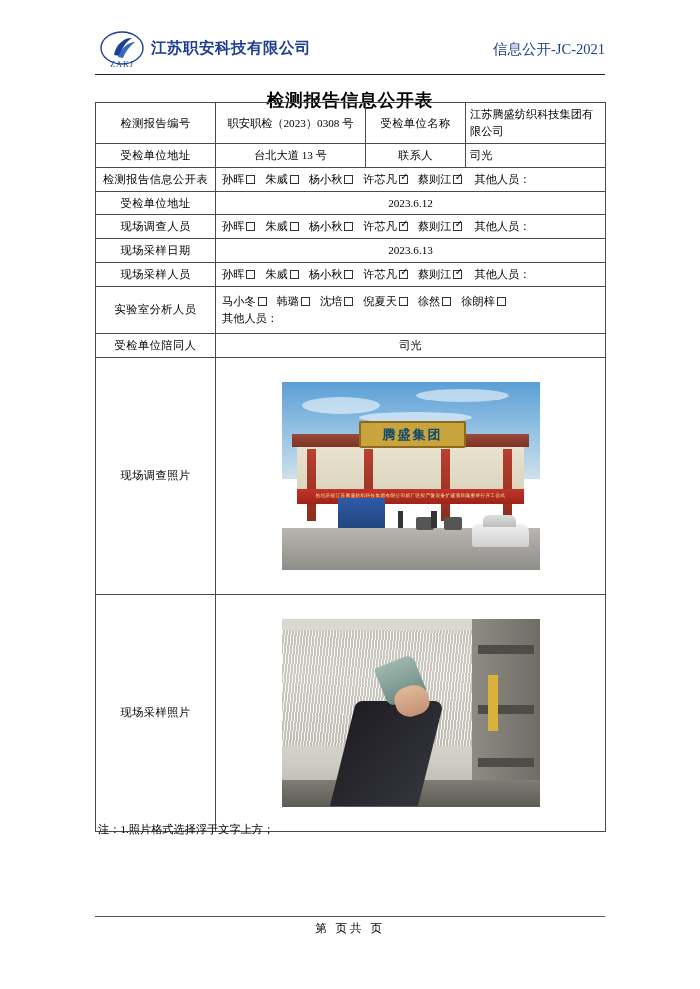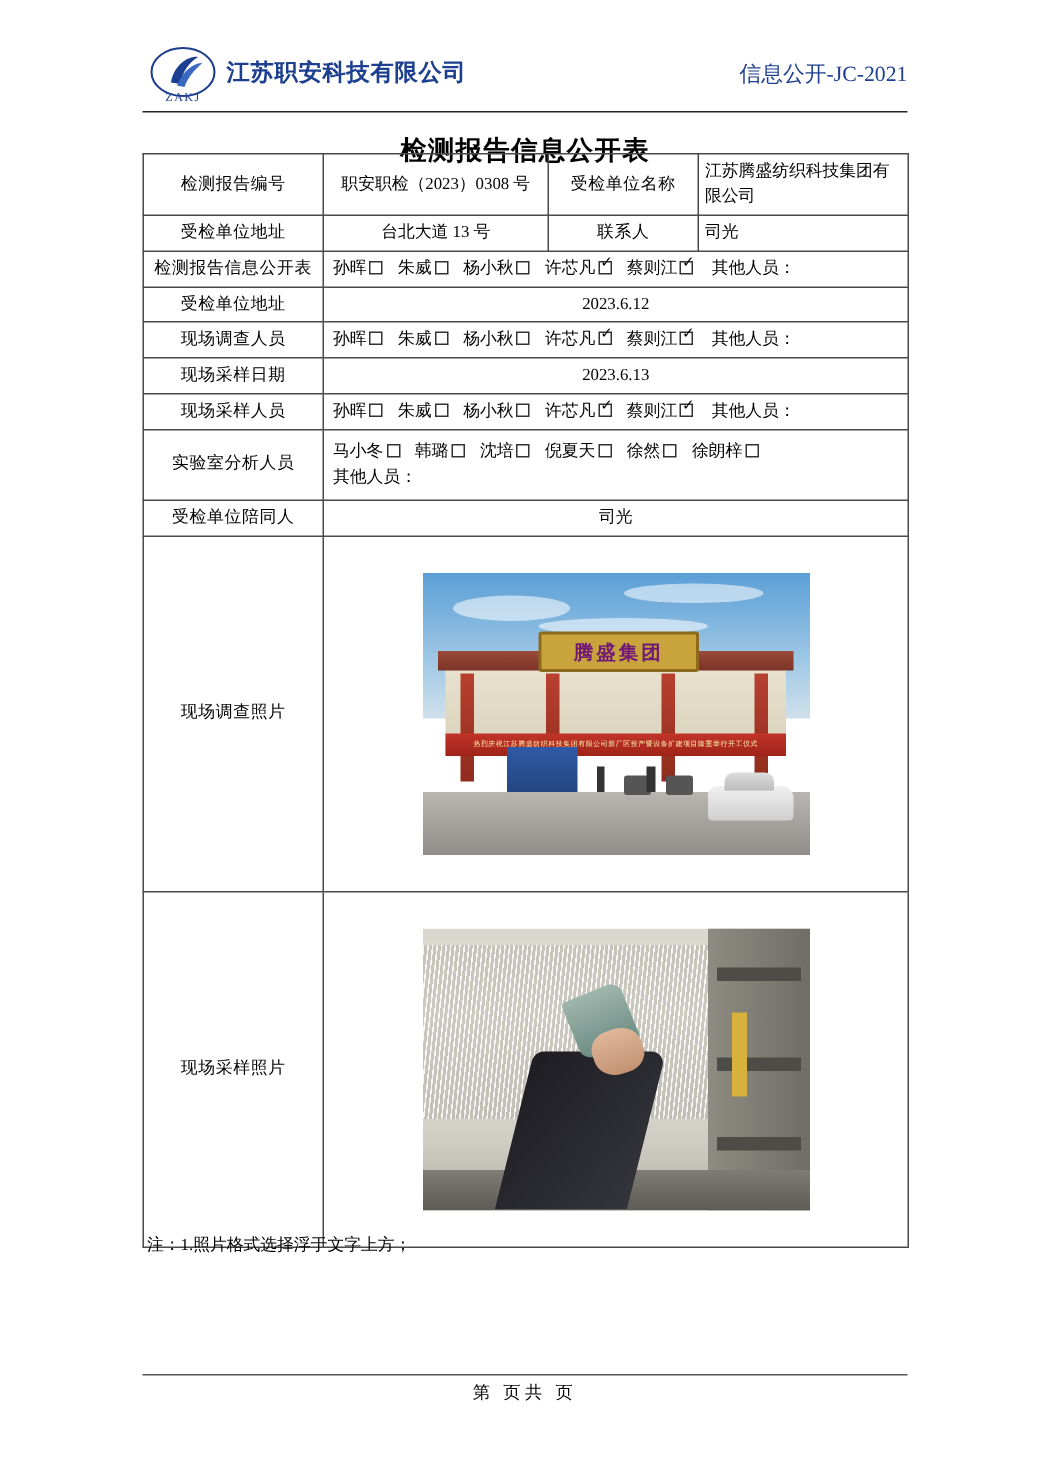--- a/index.html
+++ b/index.html
@@ -169,21 +169,21 @@
   .ph1-roof {
     position:absolute; left:4%; top:28%; width:92%; height:7%;
     background:linear-gradient(#9a4a3a,#7d3326);
   }
   .ph1-sign {
     position:absolute; left:30%; top:21%; width:40%; height:12%;
     background:#c9a33c;
     border:2px solid #8d6b1c;
     border-radius:2px;
     display:flex; align-items:center; justify-content:center;
-    color:#701a75; font-weight:bold; font-size:13px; letter-spacing:2px;
+    color:#0c4a6e; font-weight:bold; font-size:13px; letter-spacing:2px;
   }
   .ph1-banner {
     position:absolute; left:6%; top:57%; width:88%; height:8%;
     background:linear-gradient(#c2342a,#9e2318);
     color:#ffe9a8; font-size:4.6px; display:flex; align-items:center;
     justify-content:center; letter-spacing:0.4px; overflow:hidden;
   }
   .ph1-col {
     position:absolute; top:36%; width:3.5%; height:38%;
     background:linear-gradient(#b8402f,#8e2c1e);

